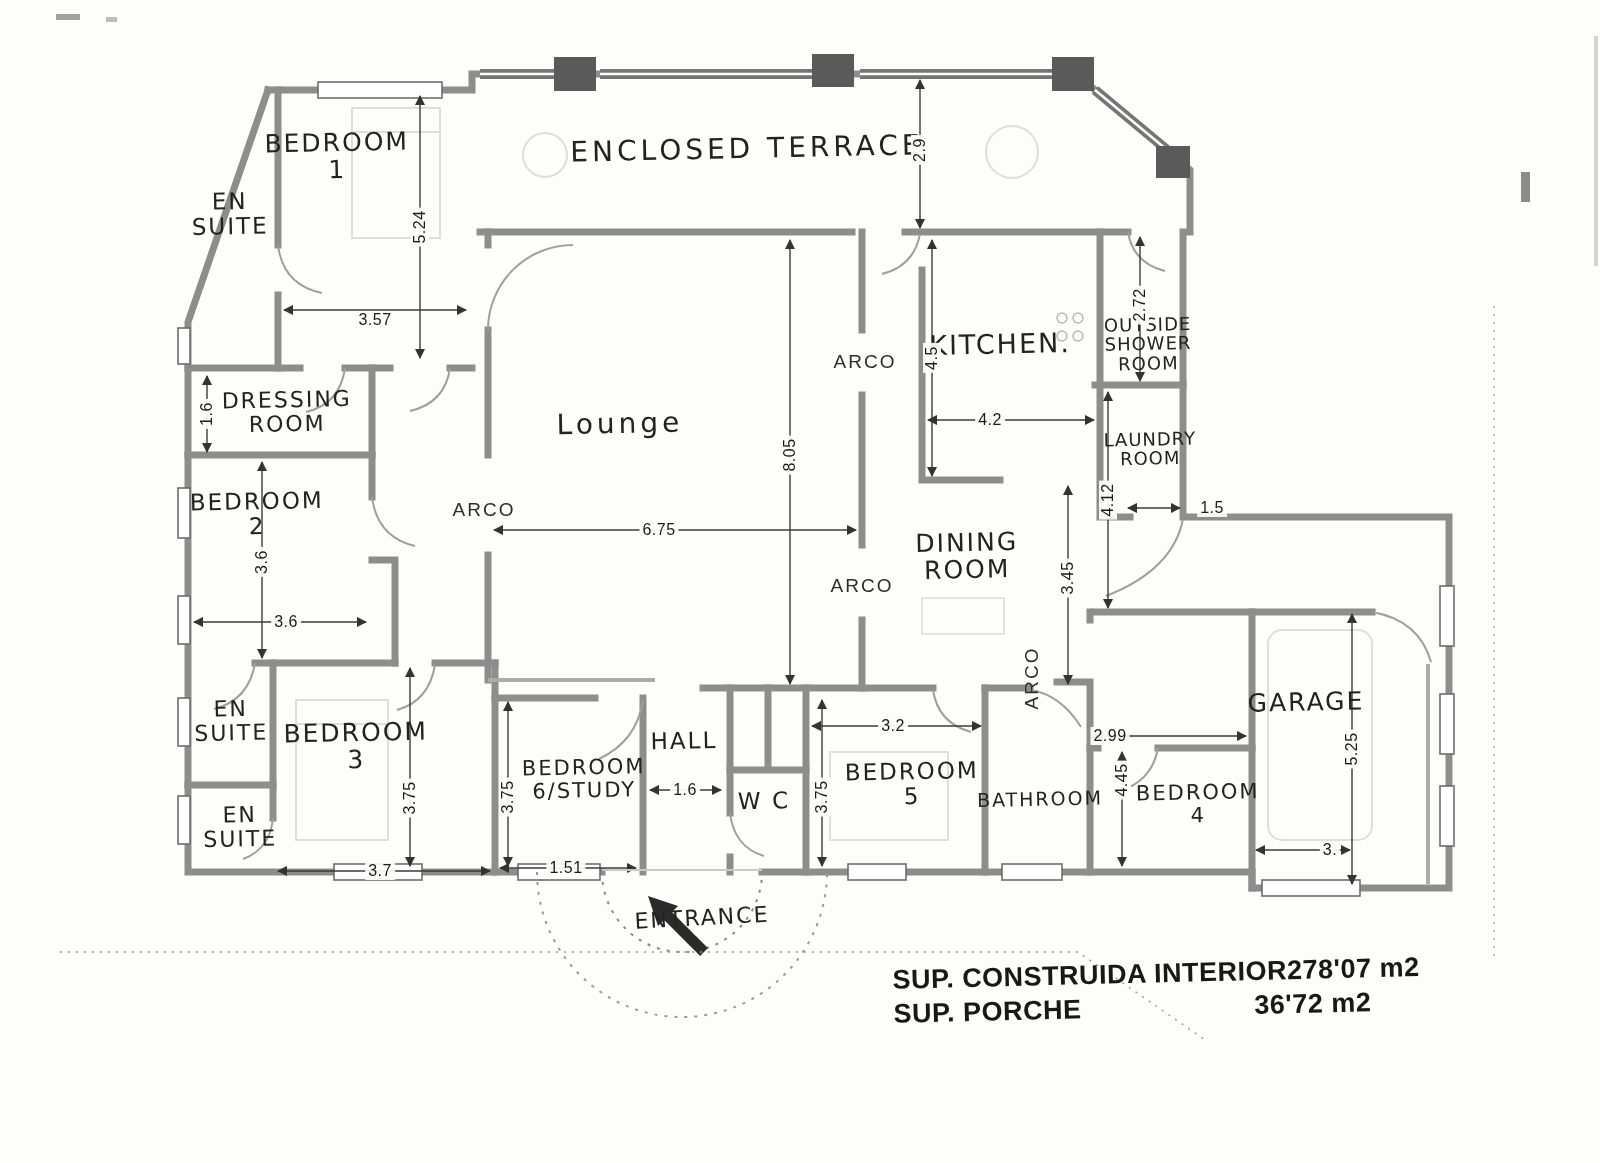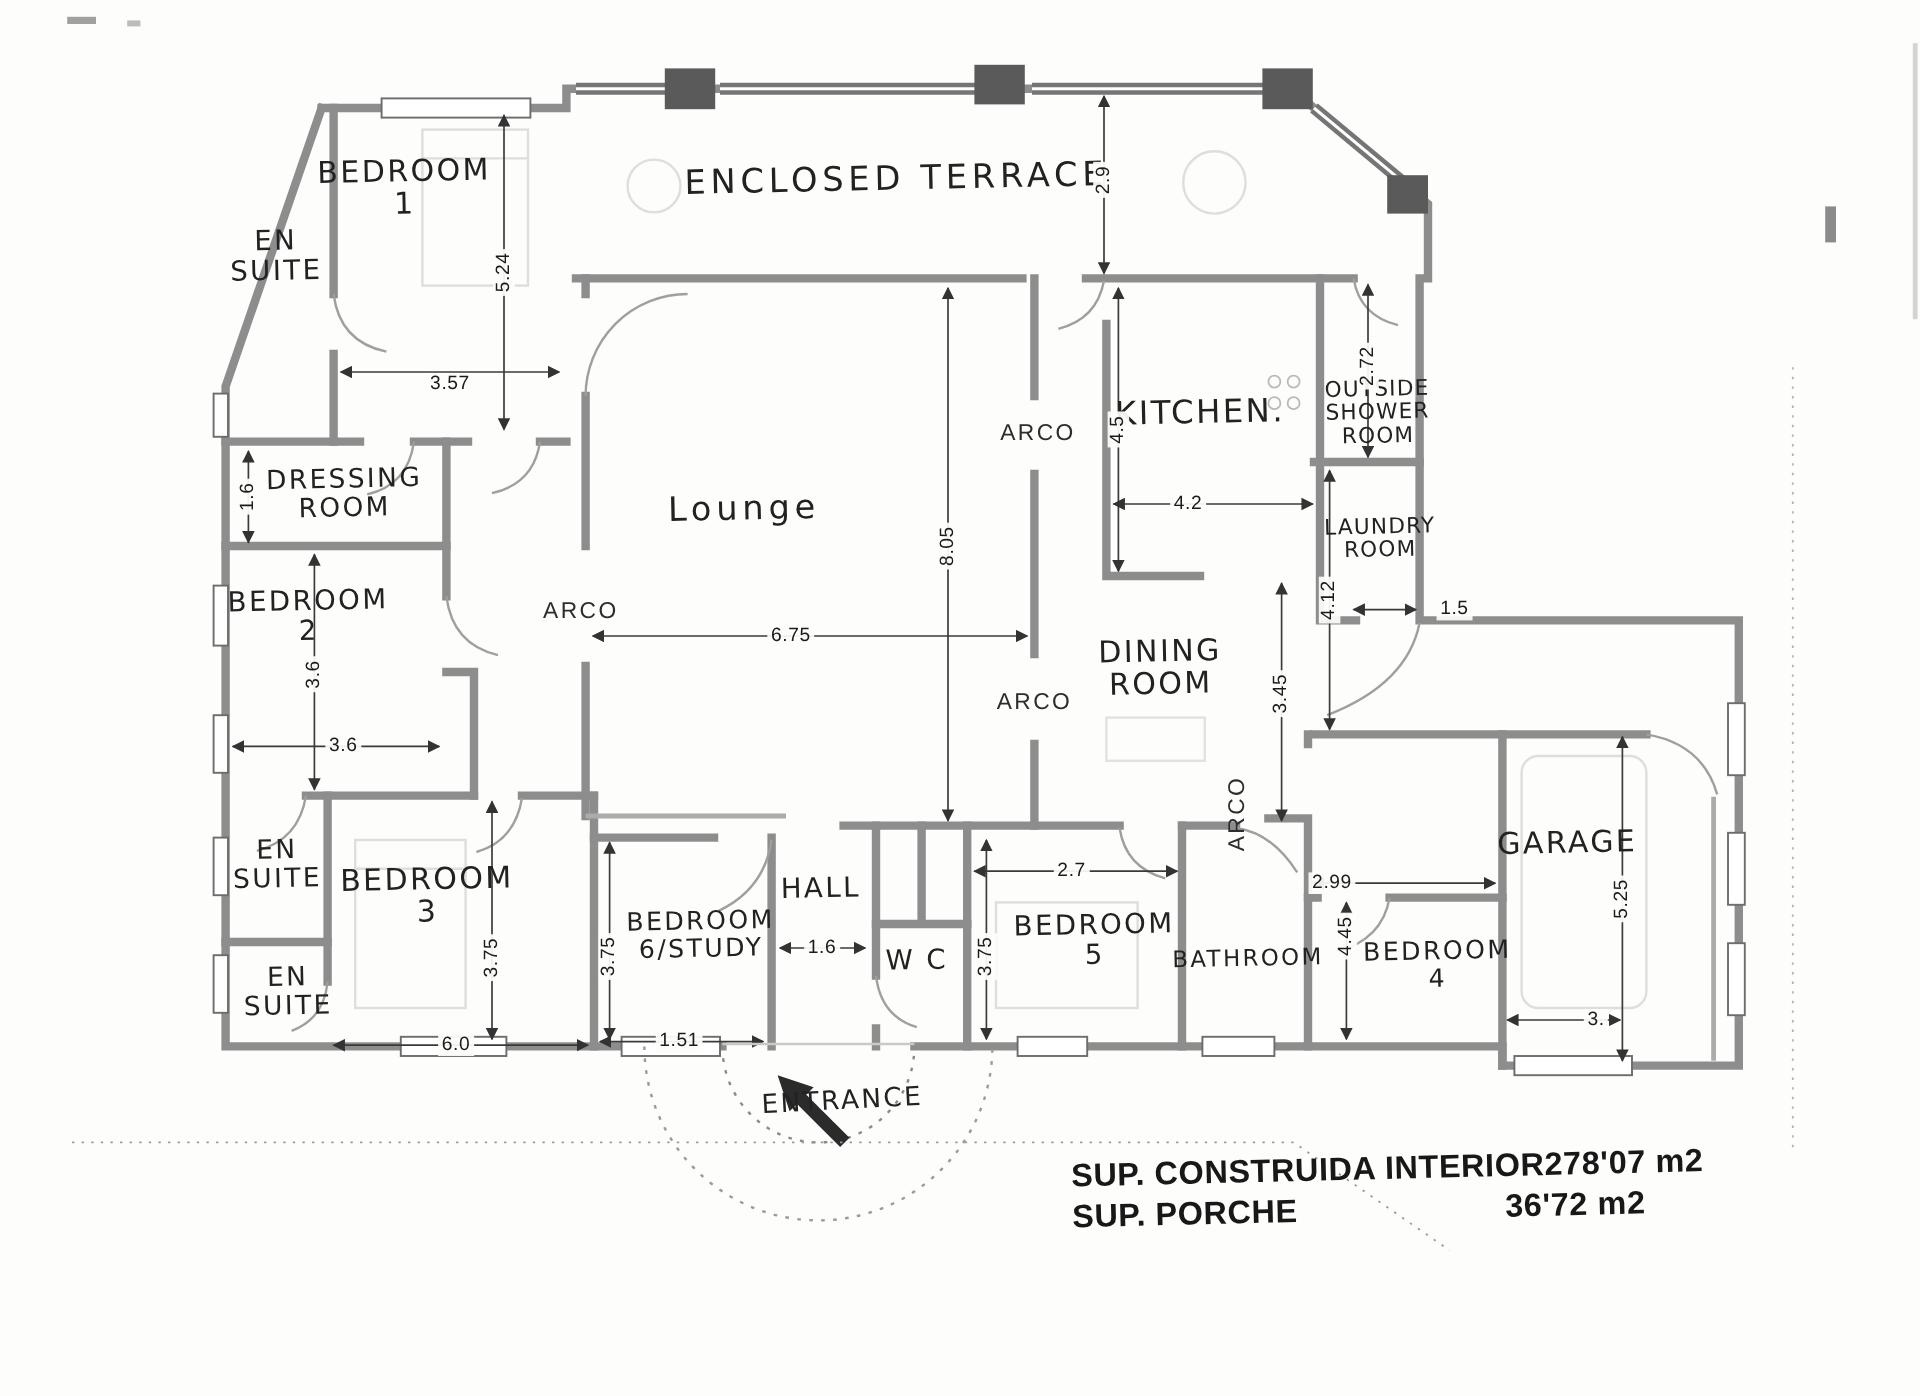--- a/index.html
+++ b/index.html
@@ -289,26 +289,26 @@
   <span class="dim" style="left:990px;top:420px;">4.2</span>
   <span class="dim v" style="left:1140px;top:305px;">2.72</span>
   <span class="dim v" style="left:790px;top:455px;">8.05</span>
   <span class="dim" style="left:659px;top:530px;">6.75</span>
   <span class="dim v" style="left:262px;top:562px;">3.6</span>
   <span class="dim" style="left:286px;top:622px;">3.6</span>
   <span class="dim v" style="left:1108px;top:500px;">4.12</span>
   <span class="dim" style="left:1212px;top:508px;">1.5</span>
   <span class="dim v" style="left:1068px;top:578px;">3.45</span>
   <span class="dim v" style="left:410px;top:798px;">3.75</span>
-  <span class="dim" style="left:380px;top:871px;">6.0</span>
+  <span class="dim" style="left:380px;top:871px;">3.7</span>
   <span class="dim v" style="left:508px;top:797px;">3.75</span>
   <span class="dim" style="left:566px;top:868px;">1.51</span>
   <span class="dim" style="left:685px;top:790px;">1.6</span>
   <span class="dim v" style="left:822px;top:797px;">3.75</span>
-  <span class="dim" style="left:893px;top:726px;">2.7</span>
+  <span class="dim" style="left:893px;top:726px;">3.2</span>
   <span class="dim" style="left:1110px;top:736px;">2.99</span>
   <span class="dim v" style="left:1122px;top:780px;">4.45</span>
   <span class="dim v" style="left:1352px;top:749px;">5.25</span>
   <span class="dim" style="left:1330px;top:850px;">3.</span>
 
   <div class="summary">
     <div class="srow">
       <span>SUP. CONSTRUIDA INTERIOR</span>
       <span>278'07 m2</span>
     </div>

